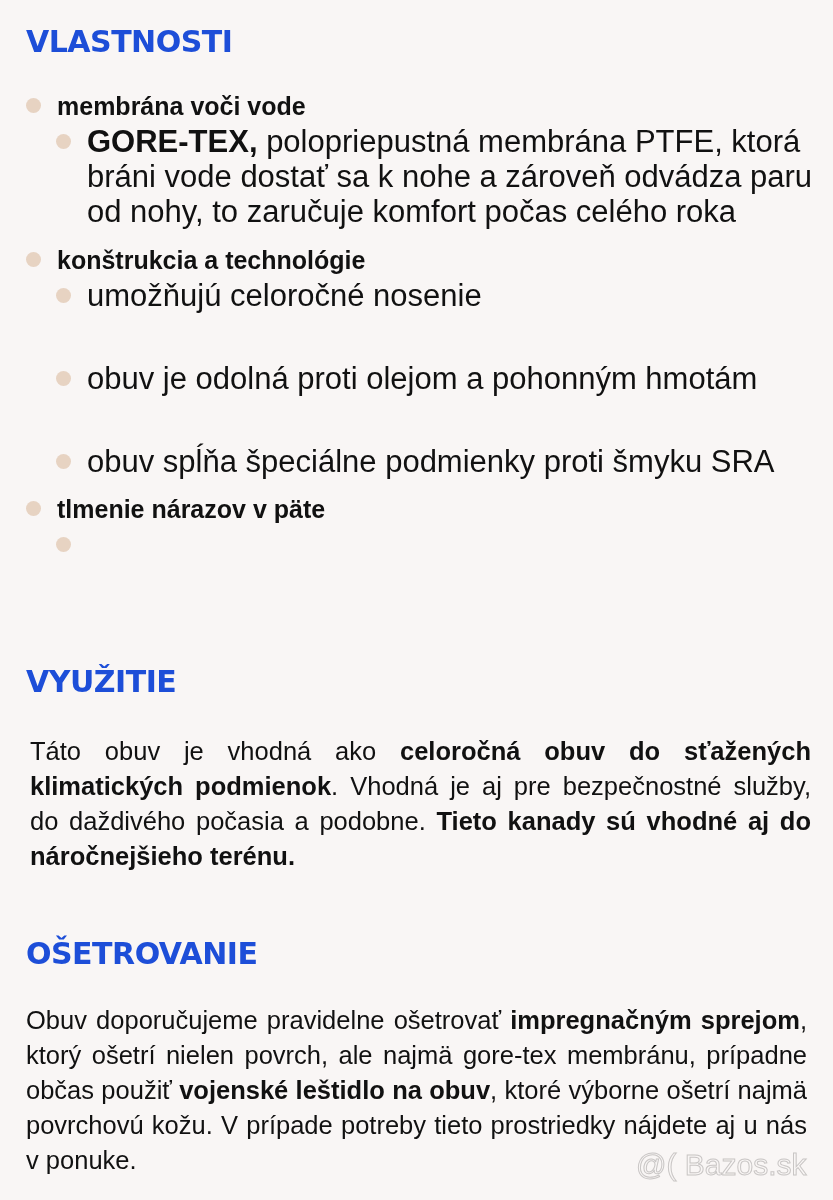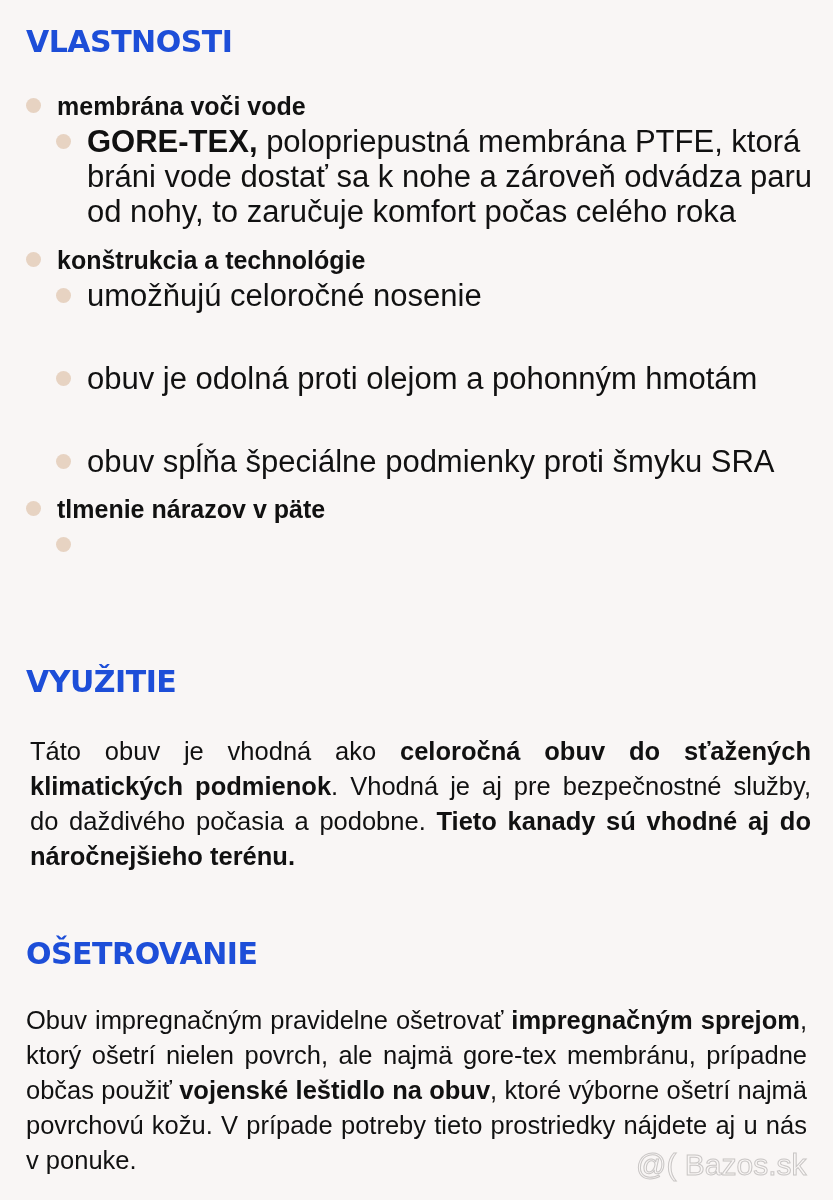--- a/index.html
+++ b/index.html
@@ -92,17 +92,17 @@
 
   <h2 class="section-title" style="top:664px;">VYUŽITIE</h2>
 
   <p class="para" style="top:730px; margin:4px;">
     <span>Táto obuv je vhodná ako </span><b>celoročná obuv do sťažených klimatických podmienok</b><span>. Vhodná je aj pre bezpečnostné služby, do daždivého počasia a podobne. </span><b>Tieto kanady sú vhodné aj do náročnejšieho terénu.</b>
   </p>
 
   <h2 class="section-title" style="top:936px;">OŠETROVANIE</h2>
 
   <p class="para" style="top:1003px; margin:0;">
-    <span>Obuv impregnačným pravidelne ošetrovať </span><b>impregnačným sprejom</b><span>, ktorý ošetrí nielen povrch, ale najmä gore-tex membránu, prípadne občas použiť </span><b>vojenské leštidlo na obuv</b><span>, ktoré výborne ošetrí najmä povrchovú kožu. V prípade potreby tieto prostriedky nájdete aj u nás v ponuke.</span>
+    <span>Obuv doporučujeme pravidelne ošetrovať </span><b>impregnačným sprejom</b><span>, ktorý ošetrí nielen povrch, ale najmä gore-tex membránu, prípadne občas použiť </span><b>vojenské leštidlo na obuv</b><span>, ktoré výborne ošetrí najmä povrchovú kožu. V prípade potreby tieto prostriedky nájdete aj u nás v ponuke.</span>
   </p>
 
   <div class="watermark">@( Bazos.sk</div>
 </div>
 
 </body></html>

